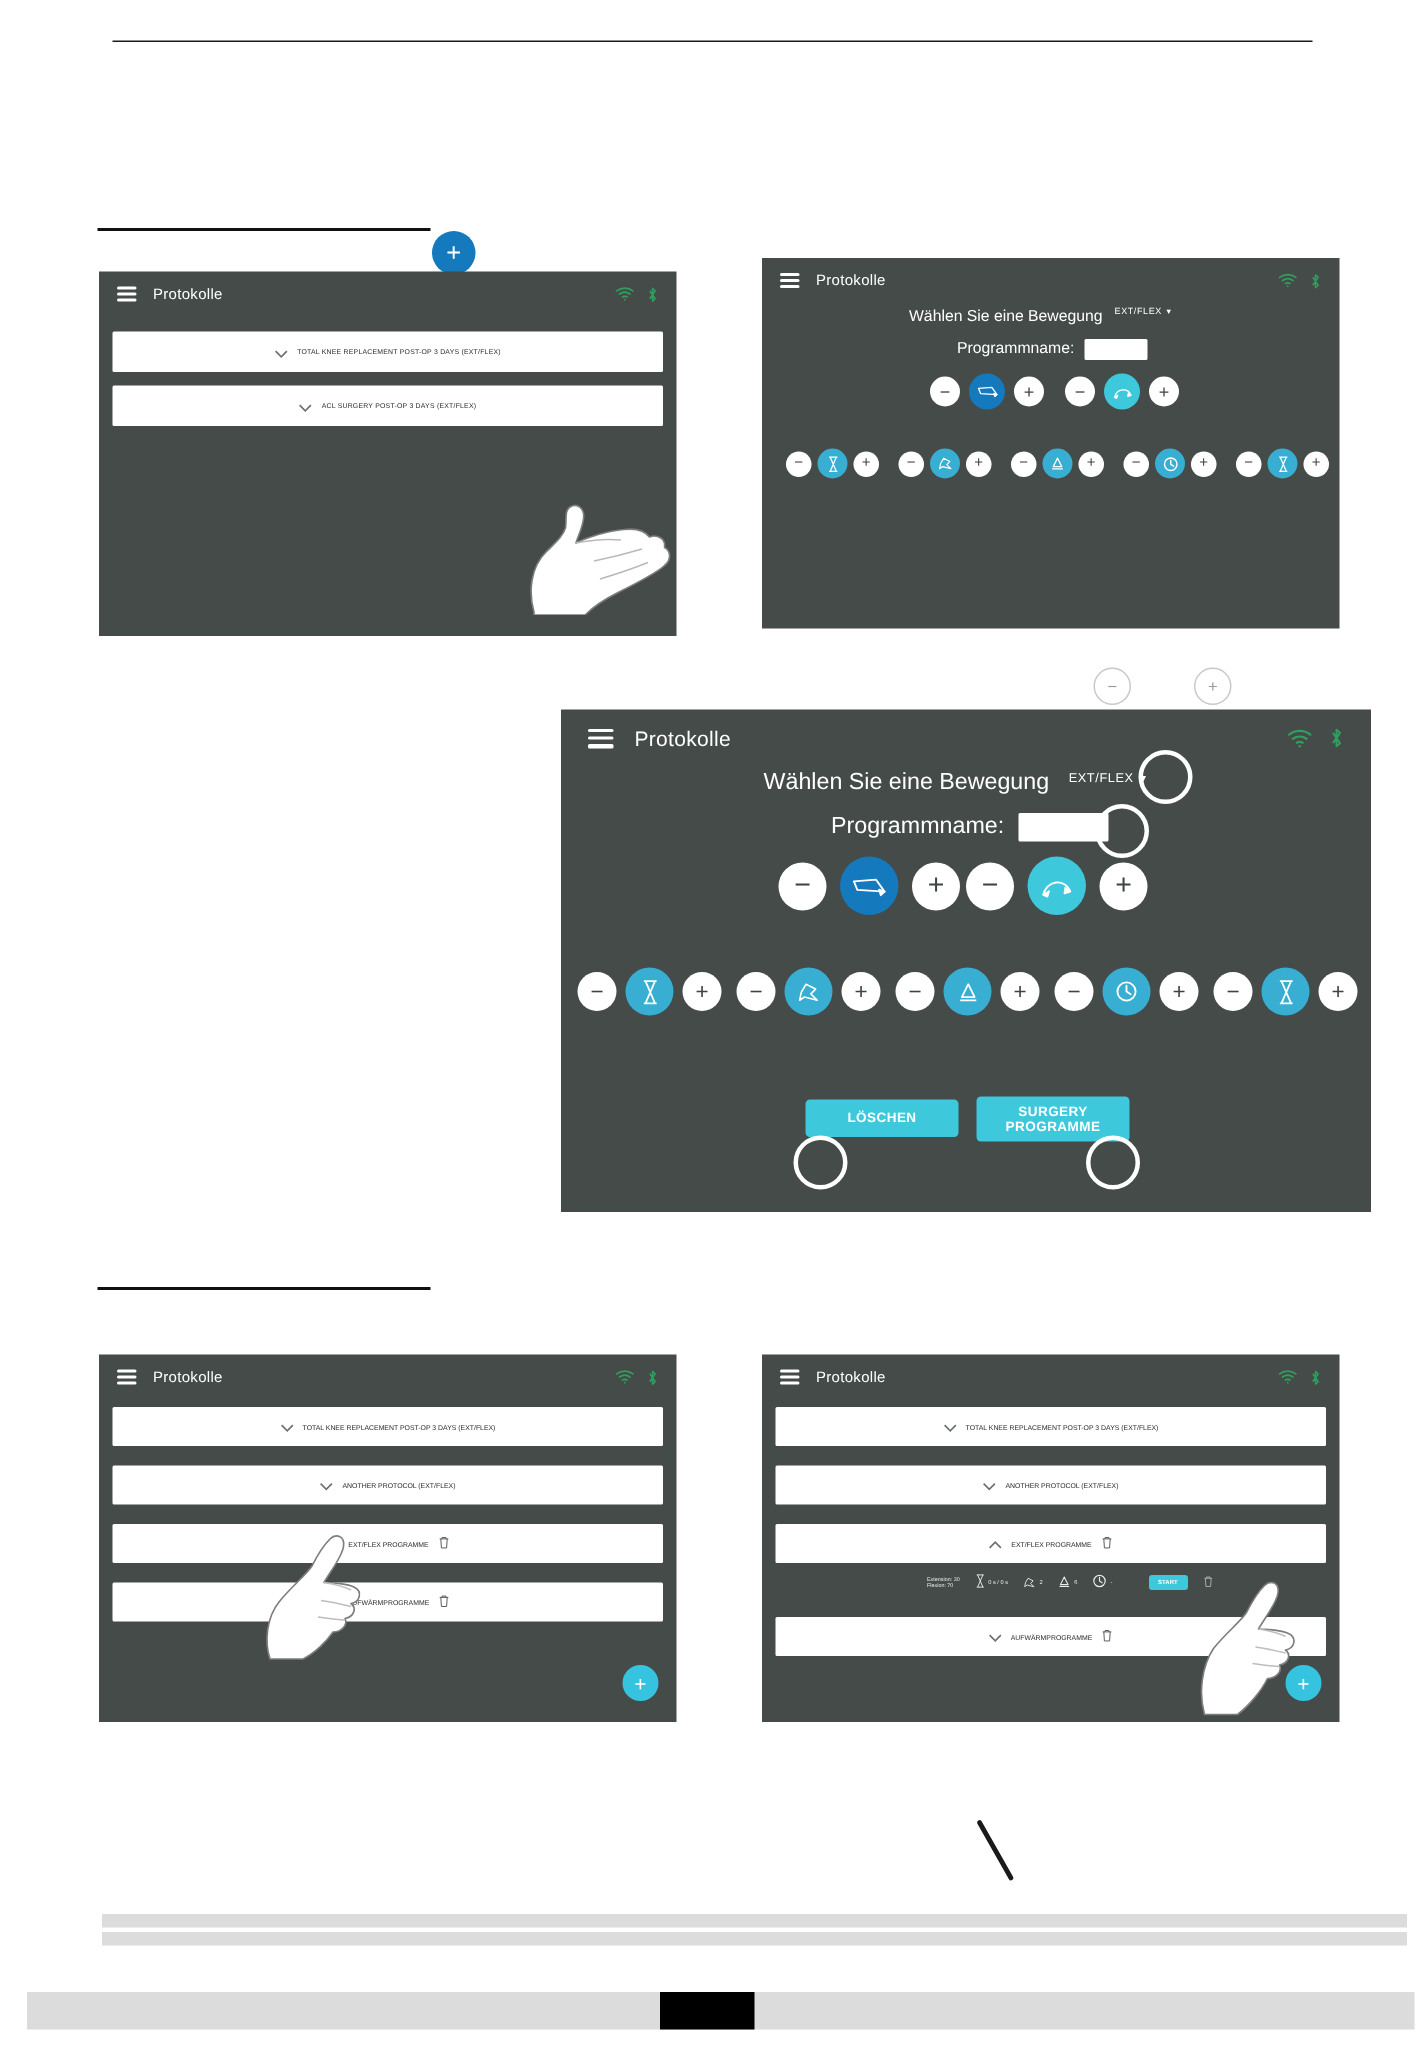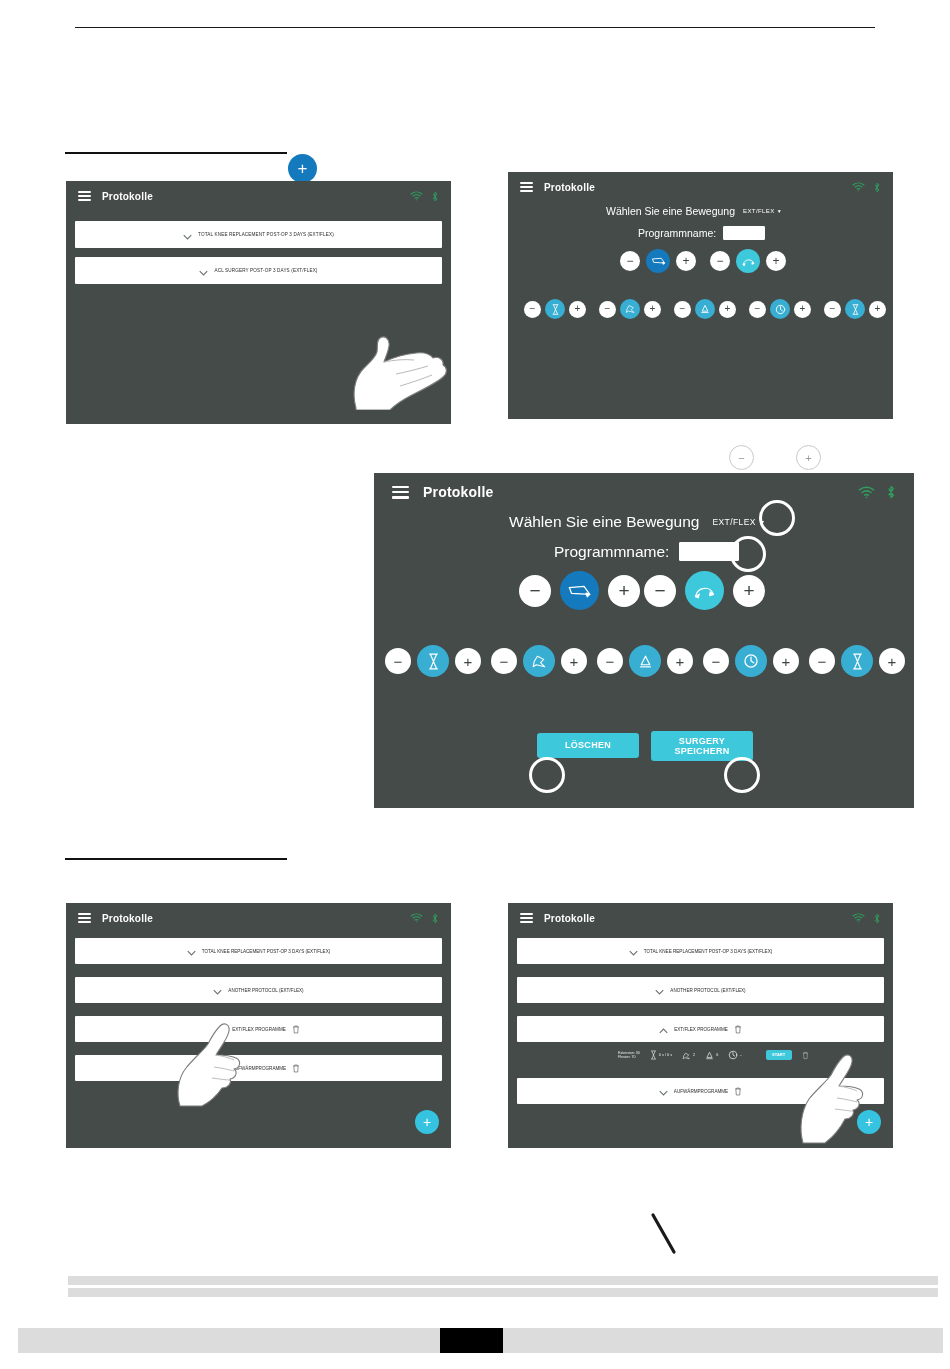--- a/index.html
+++ b/index.html
@@ -11,21 +11,21 @@
   .top-rule{position:absolute;left:75px;top:27px;width:800px;height:0;
             border-top:1.6px solid #1a1a1a;}
   .sec-rule{position:absolute;height:0;border-top:2px solid #111;}
 
   
   .panel{position:absolute;background:#444b49;overflow:hidden;}
   .panel .appbar{position:absolute;left:0;top:0;right:0;display:flex;
                  align-items:center;}
   .hamb{display:flex;flex-direction:column;justify-content:space-between;}
   .hamb i{display:block;background:#ffffff;border-radius:1px;}
-  .apptitle{color:#ffffff;font-weight:700;letter-spacing:.2px;white-space:nowrap;}
+  .apptitle{color:#ffffff;font-weight:400;letter-spacing:.2px;white-space:nowrap;}
   .statusicons{margin-left:auto;display:flex;align-items:center;}
   .statusicons svg{display:block;}
 
   
   .prow{position:absolute;background:#ffffff;display:flex;align-items:center;
         justify-content:center;gap:6px;border-radius:1px;}
   .prow .chev{color:#5c6462;display:block;}
   .prow .ptext{color:#2b2b2b;white-space:nowrap;text-transform:uppercase;}
   .prow .trash{color:#555;display:block;}
 
@@ -36,21 +36,21 @@
   .detailrow .dlbl{line-height:1.25;}
   .startbtn{background:#3ec8dc;color:#ffffff;text-align:center;
             border-radius:2px;font-weight:700;}
 
   
   .fab{position:absolute;border-radius:50%;background:#35c3e0;color:#fff;
        display:flex;align-items:center;justify-content:center;font-weight:400;}
   .fab-blue{background:#1479bd;}
 
   
-  .ed-line{position:absolute;display:flex;align-items:center;white-space:nowrap;
+  .ed-line{position:absolute;display:flex;white-space:nowrap;
            color:#ffffff;}
   .ed-label{color:#ffffff;}
   .ed-dd{color:#ffffff;letter-spacing:.4px;}
   .ed-input{background:#ffffff;border:1px solid #ffffff;border-radius:1px;}
 
   .stepper{position:absolute;display:flex;align-items:center;}
   .rbtn{border-radius:50%;background:#ffffff;color:#3d4543;display:flex;
         align-items:center;justify-content:center;font-weight:400;line-height:1;}
   .iconball{border-radius:50%;display:flex;align-items:center;justify-content:center;}
   .iconball svg{display:block;}
@@ -379,21 +379,21 @@
       <svg width="13" height="17" viewBox="0 0 12 16" fill="none" stroke="#ffffff" stroke-width="1.1" stroke-linejoin="round">
         <path d="M2 1h8M2 15h8M3 1 L9 15M9 1 L3 15"></path>
       </svg>
     </div>
     <div class="rbtn" style="width:26px;height:26px;font-size:15px;">+</div>
   </div>
 
   <div class="actbtn" style="left:163px;top:260px;width:102px;height:25px;font-size:9px;">LÖSCHEN</div>
   <div class="actbtn" style="left:277px;top:258px;width:102px;height:30px;font-size:9px;flex-direction:column;">
     <span>SURGERY</span>
-    <span>SPEICHERN</span>
+    <span>PROGRAMME</span>
   </div>
 </div>
 
 <div class="callout" style="left:759px;top:500px;width:36px;height:36px;"></div>
 <div class="callout" style="left:730px;top:536px;width:36px;height:36px;"></div>
 <div class="callout" style="left:529px;top:757px;width:36px;height:36px;"></div>
 <div class="callout" style="left:724px;top:757px;width:36px;height:36px;"></div>
 
 <div class="panel" style="left:66px;top:903px;width:385px;height:245px;">
 

